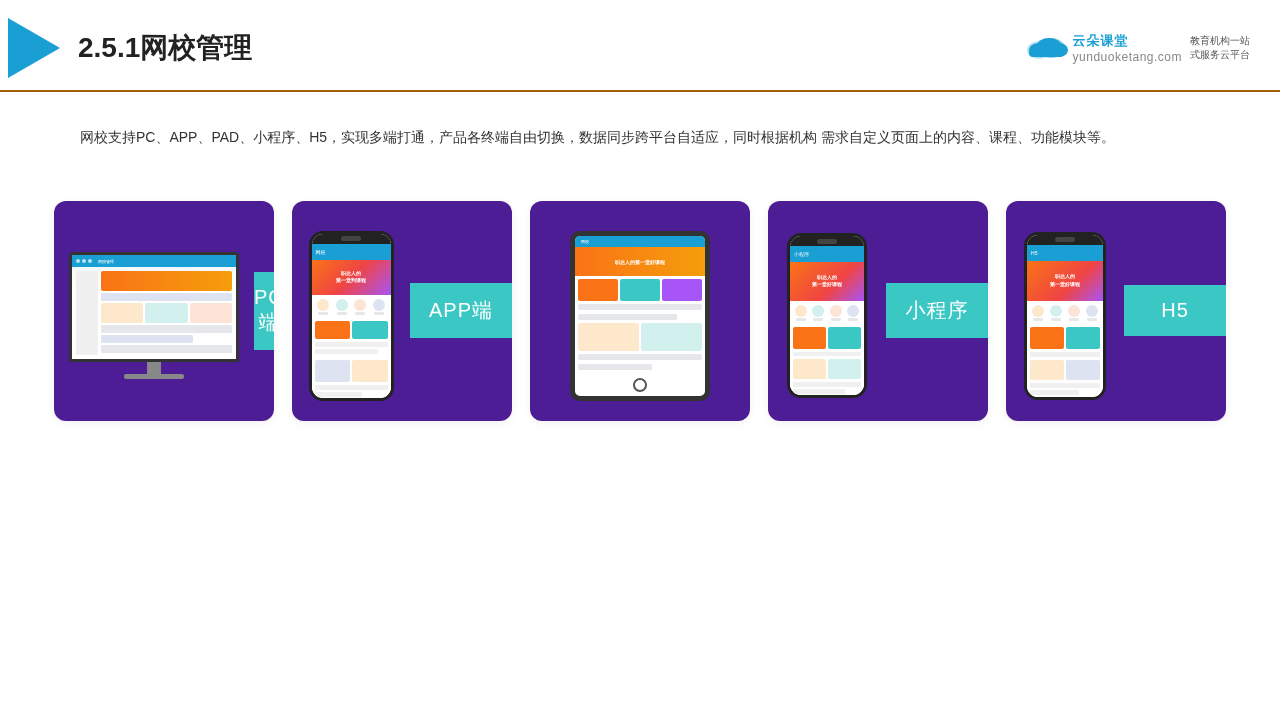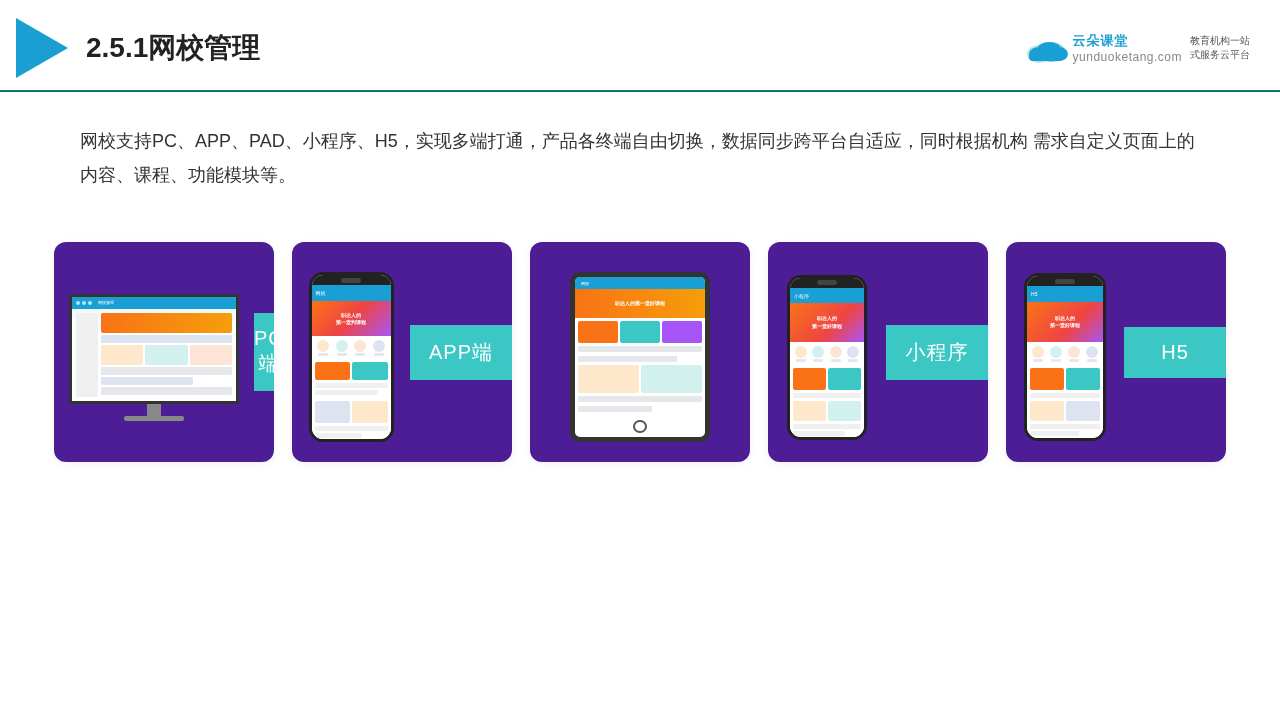--- a/index.html
+++ b/index.html
@@ -10,22 +10,22 @@
       height: 720px;
       overflow: hidden;
       position: relative;
     }
 
     
     .header {
       display: flex;
       align-items: center;
       justify-content: space-between;
-      padding: 18px 30px 12px 16px;
-      border-bottom: 2px solid #0f766e;
+      padding: 18px 30px 12px 8px;
+      border-bottom: 2px solid #a16207;
     }
     .header-left {
       display: flex;
       align-items: center;
       gap: 18px;
     }
     .logo-triangle {
       width: 0;
       height: 0;
       border-top: 30px solid transparent;
@@ -42,21 +42,21 @@
       align-items: center;
       gap: 8px;
     }
     .brand-logo {
       display: flex;
       flex-direction: column;
       align-items: center;
     }
     .brand-icon {
       display: flex;
-      align-items: flex-end;
+      align-items: flex-start;
       gap: 4px;
     }
     .cloud-icon {
       width: 46px;
       height: 28px;
     }
     .brand-name {
       font-size: 13px;
       color: #1a9fd4;
       font-weight: bold;
@@ -70,21 +70,21 @@
     .brand-tagline {
       font-size: 10px;
       color: #555;
       text-align: right;
       line-height: 1.4;
     }
 
     
     .description {
       padding: 32px 80px 20px 80px;
-      font-size: 18px;
+      font-size: 14px;
       color: #333;
       line-height: 1.9;
     }
 
     
     .cards-container {
       display: flex;
       justify-content: center;
       gap: 18px;
       padding: 20px 50px 30px 50px;

